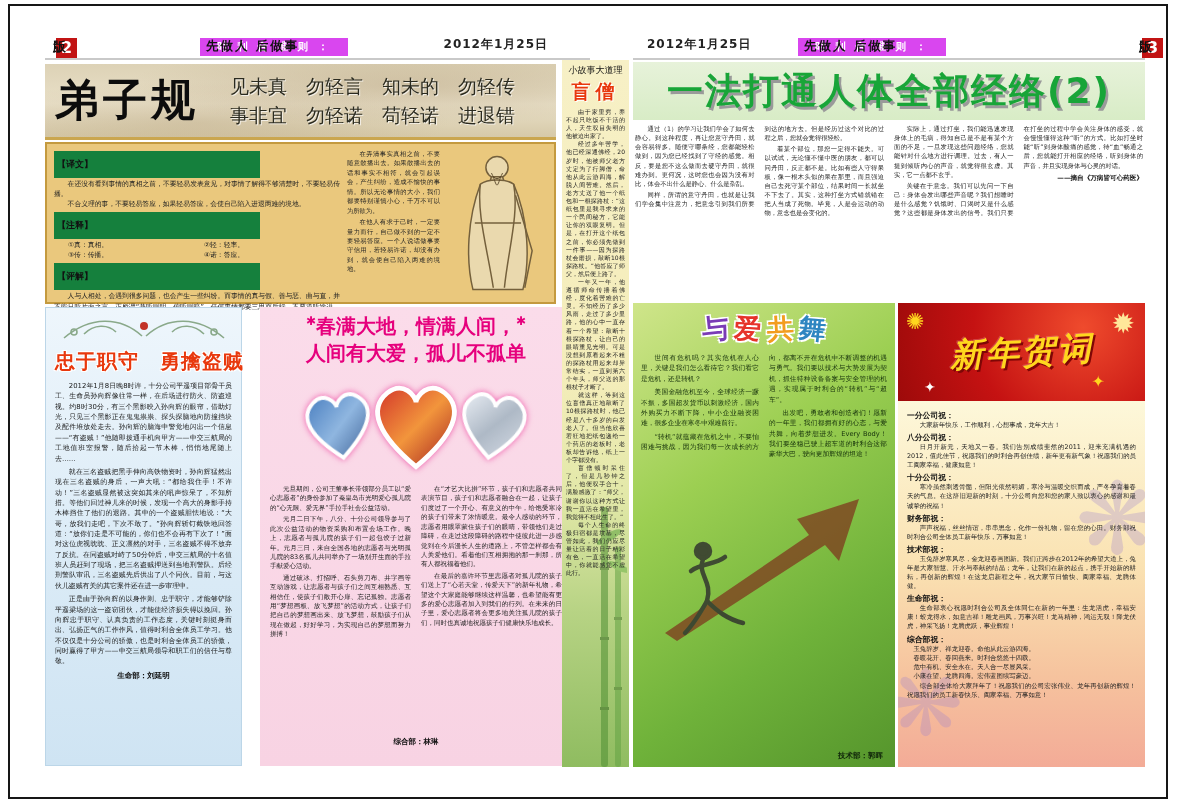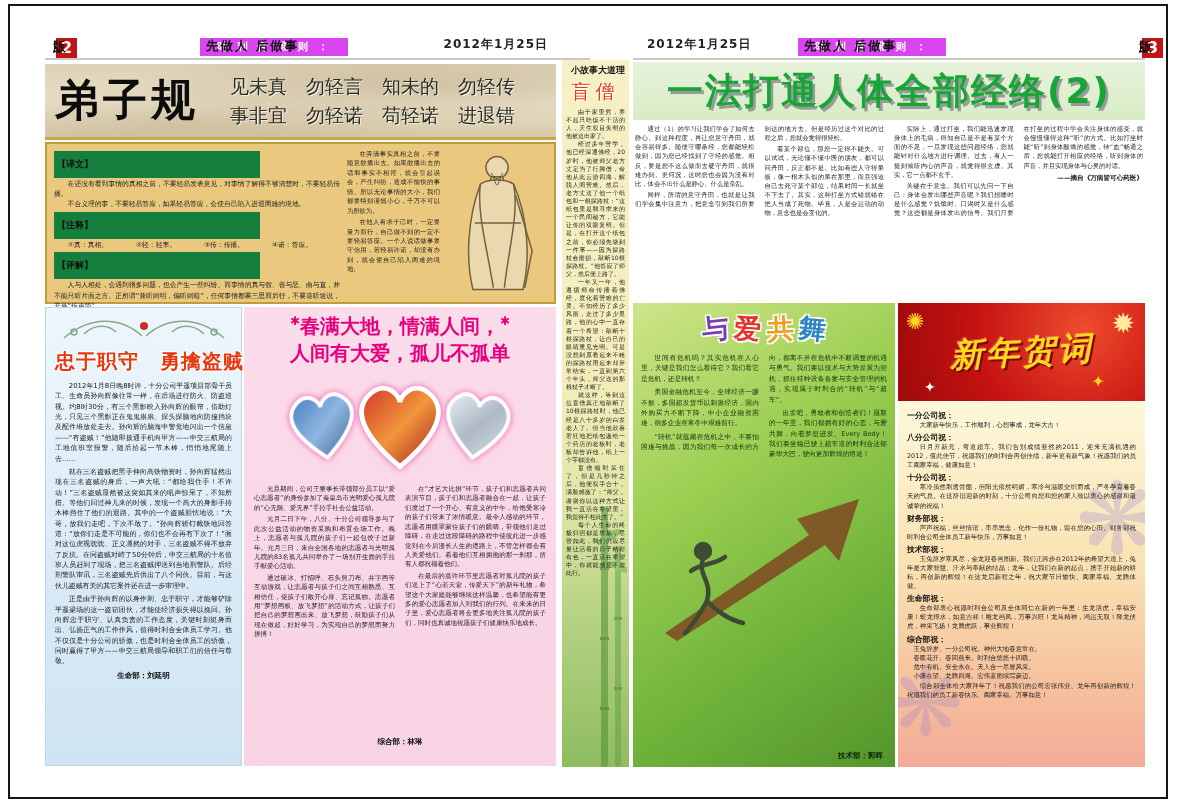--- a/index.html
+++ b/index.html
@@ -39,57 +39,57 @@
   
   .yp {
     position:absolute; left:35px; top:136px; width:511px; height:162px;
     background:#eac87d; border:2px solid #c49a3f; display:flex; padding:5px 7px; gap:7px;
   }
   .yp-left { width:292px; }
   .yp-mid  { width:95px; font-size:6.3px; line-height:1.5; text-align:justify; color:#222; }
   .yp-fig  { flex:1; display:flex; align-items:flex-end; justify-content:center; }
   .sec-bar { background:#15803d; font-weight:bold; font-size:9px; width:72%; margin:2px 0 1px; padding:7px 3px; color:#111; }
   .yp-p { font-size:6.8px; line-height:1.5; text-indent:2em; text-align:justify; color:#222; }
-  .notes-grid { display:grid; grid-template-columns:1fr 1fr 1fr 1fr; font-size:6.8px; line-height:1.6; padding-left:14px; color:#222; }
+  .notes-grid { display:grid; grid-template-columns:1fr 1fr; font-size:6.8px; line-height:1.6; padding-left:14px; color:#222; }
   .yp-mid p { text-indent:2em; margin-bottom:2px; }
 
   
   .bp {
     position:absolute; left:35px; top:301px; width:197px; height:459px;
     background:linear-gradient(180deg,#eef6fc,#d9eaf6 60%,#cfe4f3);
     border:1px solid #bcd6e8; padding:4px 9px 6px;
   }
   .bp-orn { display:block; margin:0 auto; }
   .bp-title { text-align:center; font-size:20px; font-weight:900; color:#e8380d; letter-spacing:1px; white-space:pre;
               text-shadow:1px 1px 0 #fff,-1px -1px 0 #fff,1px -1px 0 #fff,-1px 1px 0 #fff; margin:2px 0 6px; }
   .bp-p { font-size:6.9px; line-height:1.5; text-indent:2em; text-align:justify; color:#1a1a1a; margin-bottom:3px; }
   .byline { text-align:center; font-weight:bold; font-size:7.5px; color:#111; margin-top:4px; }
 
   
   .pp {
-    position:absolute; left:234px; top:301px; width:312px; height:459px;
+    position:absolute; left:250px; top:301px; width:312px; height:459px;
     background:linear-gradient(180deg,#fbdcEA,#f8d3e3) #f8d5e5; padding:6px 10px;
   }
   .pp-title { text-align:center; font-size:20px; font-weight:900; color:#e6007d; line-height:1.35; }
   .sparkle { color:#e6007d; font-size:12px; vertical-align:super; }
   .hearts { display:flex; justify-content:center; align-items:center; height:112px; margin:2px 0 4px; }
   .heart { filter:drop-shadow(0 0 3px rgba(230,0,125,.6)); }
   .heart + .heart { margin-left:-16px; }
   .heart.mid { z-index:2; position:relative; }
   .pp-body { column-count:2; column-gap:10px; height:248px; }
   .pp-p { font-size:6.5px; line-height:1.45; text-indent:2em; text-align:justify; color:#222; margin-bottom:2px; }
 
   
   .story {
     position:absolute; left:552px; top:54px; width:67px; height:707px;
     background:linear-gradient(180deg,#f7f0c6 0%,#f4edba 45%,#e2e8a8 62%,#b7d384 78%,#8fbc60 100%);
     padding:4px 4px 6px; overflow:hidden;
   }
-  .story-kicker { font-weight:700; font-size:9px; text-align:right; color:#111; white-space:nowrap; }
-  .story-title { text-align:center; font-size:19px; font-weight:400; color:#e8380d; letter-spacing:5px;
+  .story-kicker { font-weight:400; font-size:9px; text-align:center; color:#111; white-space:nowrap; }
+  .story-title { text-align:center; font-size:19px; font-weight:700; color:#e8380d; letter-spacing:5px;
                  text-shadow:1px 1px 0 #fff,-1px -1px 0 #ffe; margin:2px 0 3px; }
   .story-p { font-size:6px; line-height:1.35; text-indent:2em; text-align:justify; color:#222; position:relative; z-index:2; }
   .bamboo { position:absolute; z-index:1; opacity:.55; }
 
   
   .mer-banner {
     position:absolute; left:623px; top:56px; width:512px; height:58px;
     background:linear-gradient(180deg,#e7f2da,#d8ecc6); display:flex; align-items:center; justify-content:center;
   }
   .mer-title { font-size:36px; font-weight:900; color:#18a538; letter-spacing:2px; text-shadow:2.5px 2.5px 0 #9a9a9a; }
@@ -346,41 +346,41 @@
     <div class="ny-body">
       <span class="wm" style="right:-14px; top:60px; font-size:100px;">❋</span>
       <span class="wm" style="left:-10px; top:250px; font-size:90px;">❋</span>
 
       <div class="ny-sec">
         <div class="ny-dept">一分公司祝：</div>
         <p class="ny-p">大家新年快乐，工作顺利，心想事成，龙年大吉！</p>
       </div>
       <div class="ny-sec">
         <div class="ny-dept">八分公司祝：</div>
-        <p class="ny-p">日月开新元，弯道超车。我们告别成绩斐然的2011，迎来充满机遇的2012，值此佳节，祝愿我们的时利合再创佳绩，新年更有新气象！祝愿我们的员工阖家幸福，健康如意！</p>
+        <p class="ny-p">日月开新元，天地又一春。我们告别成绩斐然的2011，迎来充满机遇的2012，值此佳节，祝愿我们的时利合再创佳绩，新年更有新气象！祝愿我们的员工阖家幸福，健康如意！</p>
       </div>
       <div class="ny-sec">
         <div class="ny-dept">十分公司祝：</div>
         <p class="ny-p">寒冷虽然刺透骨髓，但阳光依然明媚，寒冷与温暖交织而成，严冬孕育着春天的气息。在这辞旧迎新的时刻，十分公司向您和您的家人致以衷心的感谢和最诚挚的祝福！</p>
       </div>
       <div class="ny-sec">
         <div class="ny-dept">财务部祝：</div>
         <p class="ny-p">声声祝福，丝丝情谊，串串思念，化作一份礼物，留在您的心田。财务部祝时利合公司全体员工新年快乐，万事如意！</p>
       </div>
       <div class="ny-sec">
         <div class="ny-dept">技术部祝：</div>
         <p class="ny-p">玉兔辞岁寒风尽，金龙迎春画图新。我们正跨步在2012年的希望大道上，兔年是大家智慧、汗水与奉献的结晶；龙年，让我们在新的起点，携手开始新的耕耘，再创新的辉煌！在这龙启新程之年，祝大家节日愉快、阖家幸福、龙腾体健。</p>
       </div>
       <div class="ny-sec">
         <div class="ny-dept">生命部祝：</div>
         <p class="ny-p">生命部衷心祝愿时利合公司及全体同仁在新的一年里：生龙活虎，幸福安康！蛟龙得水，如意吉祥！雕龙画凤，万事兴旺！龙马精神，鸿运无双！降龙伏虎，神采飞扬！龙腾虎跃，事业辉煌！</p>
       </div>
       <div class="ny-sec">
         <div class="ny-dept">综合部祝：</div>
-        <div class="ny-line">玉兔辞岁、一分公司祝。神州大地春意常在。</div>
+        <div class="ny-line">玉兔辞岁、祥龙迎春。命他从此云游四海。</div>
         <div class="ny-line">春暖花开、春回燕来。时利合悠悠十四载。</div>
         <div class="ny-line">危中有机、安全永在。天人合一尽显风采。</div>
         <div class="ny-line">小康在望、龙腾四海。宏伟蓝图续写豪迈。</div>
         <p class="ny-p">综合部全体给大家拜年了！祝愿我们的公司宏张伟业、龙年再创新的辉煌！祝愿我们的员工新春快乐、阖家幸福、万事如意！</p>
       </div>
     </div>
   </div>
 
 </div>
 

